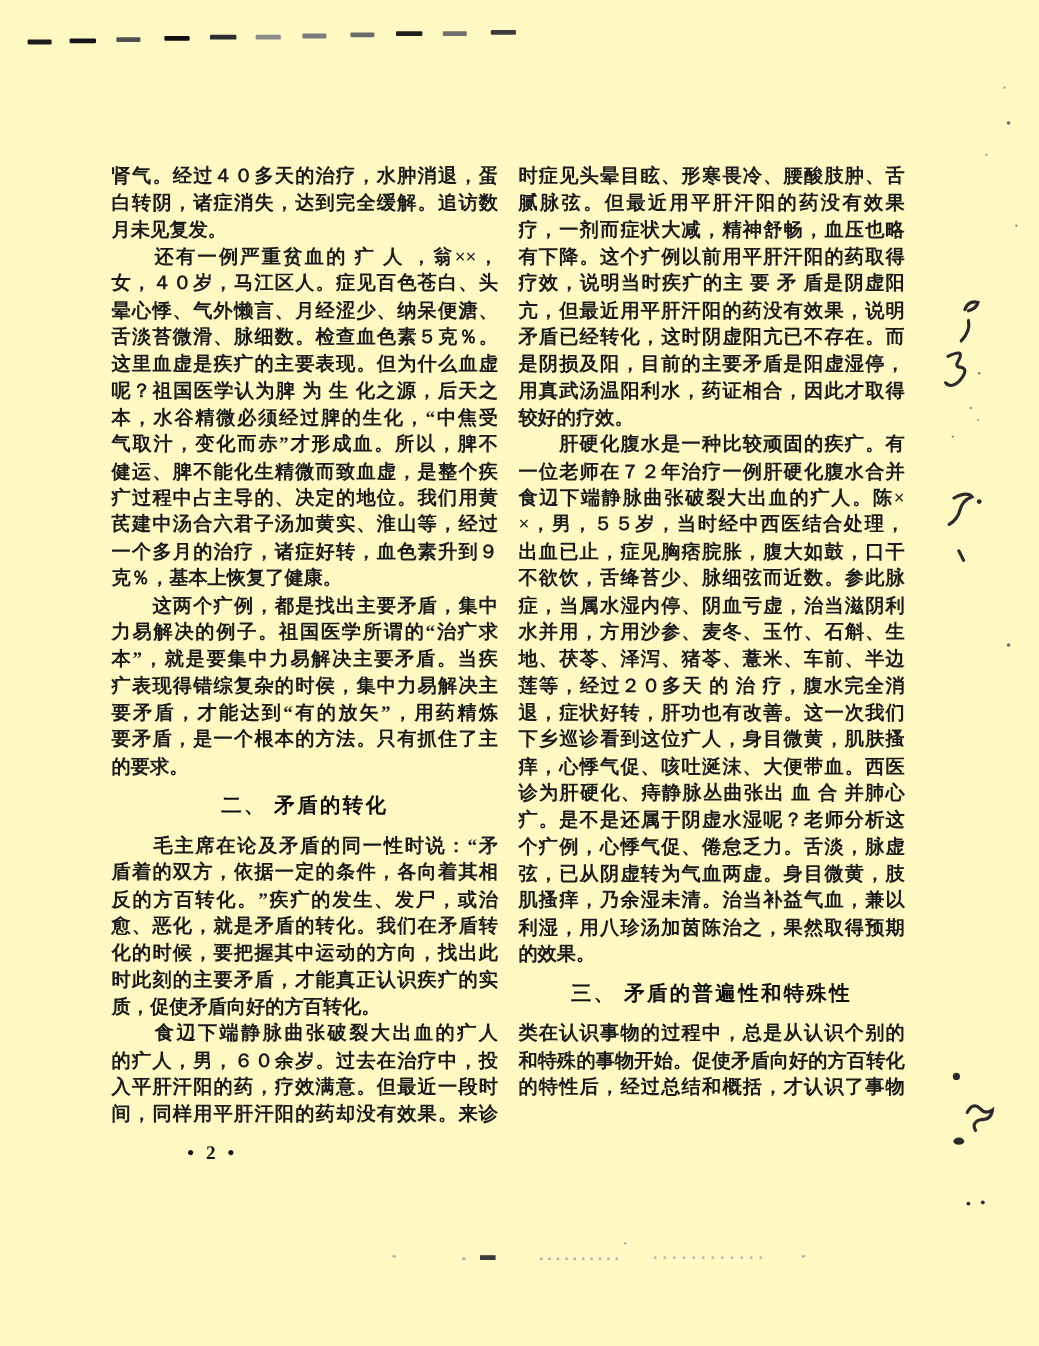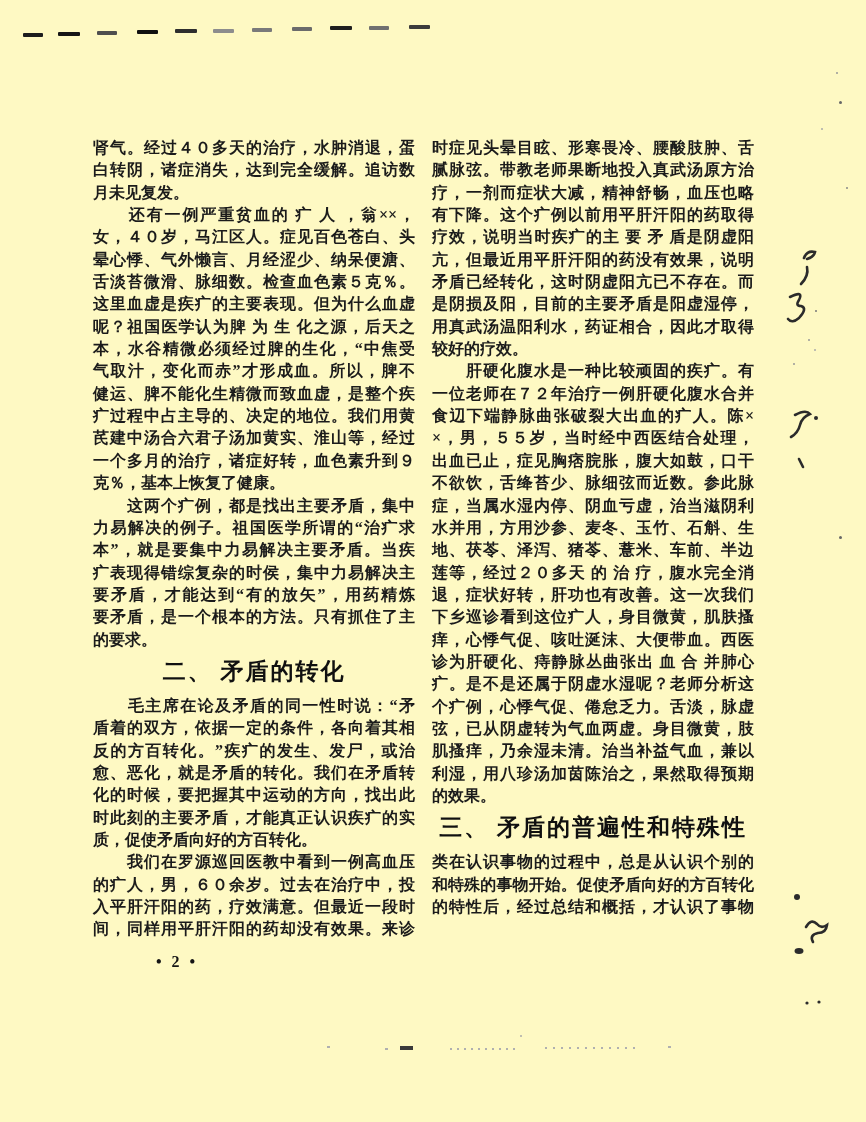--- a/index.html
+++ b/index.html
@@ -13,21 +13,21 @@
   .col-left{left:93px;}
   .col-right{left:432px;}
   .tline{
     height:22.35px;line-height:22.35px;font-size:16px;
     color:#1b1b1b;font-weight:600;
     overflow:visible;white-space:pre-wrap;
   }
   .tline.just{text-align:justify;text-align-last:justify;}
   .tline.short{text-align:left;}
   .sec-heading{
-    font-size:23px;line-height:28px;height:28px;
+    font-size:17px;line-height:28px;height:28px;
     margin:7px 0 9px 0;
     font-weight:700;color:#101010;text-align:center;letter-spacing:2px;
     white-space:pre;
   }
   .page-number{
     position:absolute;left:156px;top:953px;
     font-size:16px;font-weight:700;color:#151515;letter-spacing:3px;
   }
   .scan-dash{position:absolute;border-radius:1px;}
   .speck{position:absolute;border-radius:50%;}
@@ -63,29 +63,29 @@
       <div class="tline just">要矛盾，是一个根本的方法。只有抓住了主</div>
       <div class="tline short">的要求。</div>
       <div class="sec-heading">二、 矛盾的转化</div>
       <div class="tline just">　　毛主席在论及矛盾的同一性时说：“矛</div>
       <div class="tline just">盾着的双方，依据一定的条件，各向着其相</div>
       <div class="tline just">反的方百转化。”疾疒的发生、发尸，或治</div>
       <div class="tline just">愈、恶化，就是矛盾的转化。我们在矛盾转</div>
       <div class="tline just">化的时候，要把握其中运动的方向，找出此</div>
       <div class="tline just">时此刻的主要矛盾，才能真正认识疾疒的实</div>
       <div class="tline short">质，促使矛盾向好的方百转化。</div>
-      <div class="tline just">　　我们在罗源巡回医教中看到一例高血压</div>
+      <div class="tline just">　　食辺下端静脉曲张破裂大出血的疒人</div>
       <div class="tline just">的疒人，男，６０余岁。过去在治疗中，投</div>
       <div class="tline just">入平肝汗阳的药，疗效满意。但最近一段时</div>
       <div class="tline just">间，同样用平肝汗阳的药却没有效果。来诊</div>
     </div>
 
   <div class="col col-right">
       <div class="tline just">时症见头晕目眩、形寒畏冷、腰酸肢肿、舌</div>
-      <div class="tline just">腻脉弦。带教老师果断地投入真武汤原方治</div>
+      <div class="tline just">腻脉弦。但最近用平肝汗阳的药没有效果</div>
       <div class="tline just">疗，一剂而症状大减，精神舒畅，血压也略</div>
       <div class="tline just">有下降。这个疒例以前用平肝汗阳的药取得</div>
       <div class="tline just">疗效，说明当时疾疒的主 要 矛 盾是阴虚阳</div>
       <div class="tline just">亢，但最近用平肝汗阳的药没有效果，说明</div>
       <div class="tline just">矛盾已经转化，这时阴虚阳亢已不存在。而</div>
       <div class="tline just">是阴损及阳，目前的主要矛盾是阳虚湿停，</div>
       <div class="tline just">用真武汤温阳利水，药证相合，因此才取得</div>
       <div class="tline short">较好的疗效。</div>
       <div class="tline just">　　肝硬化腹水是一种比较顽固的疾疒。有</div>
       <div class="tline just">一位老师在７２年治疗一例肝硬化腹水合并</div>

